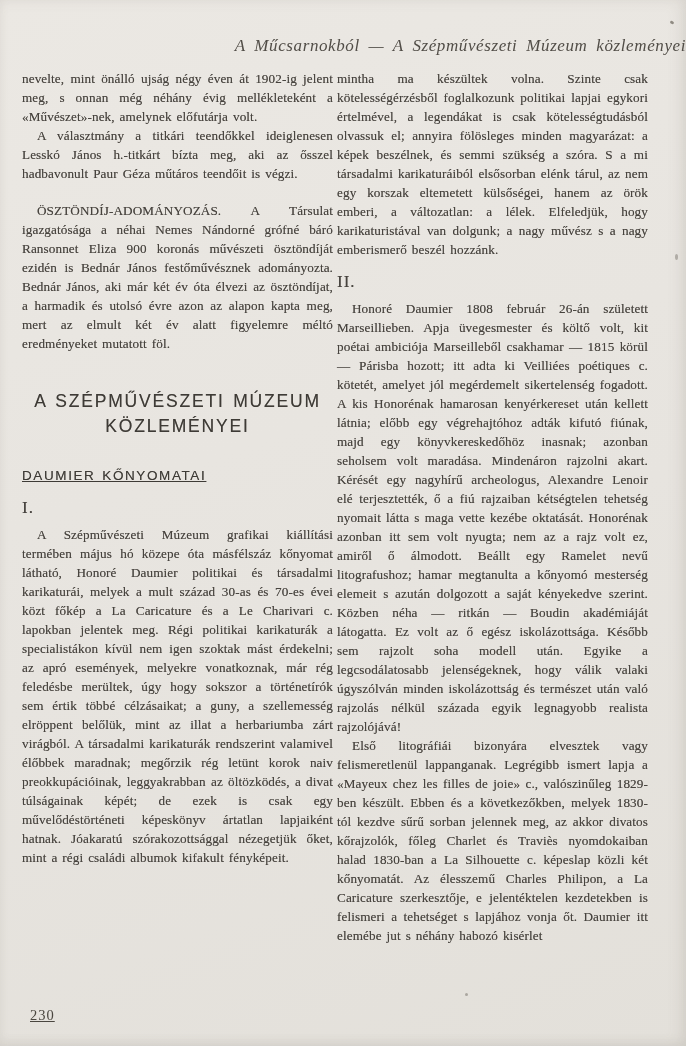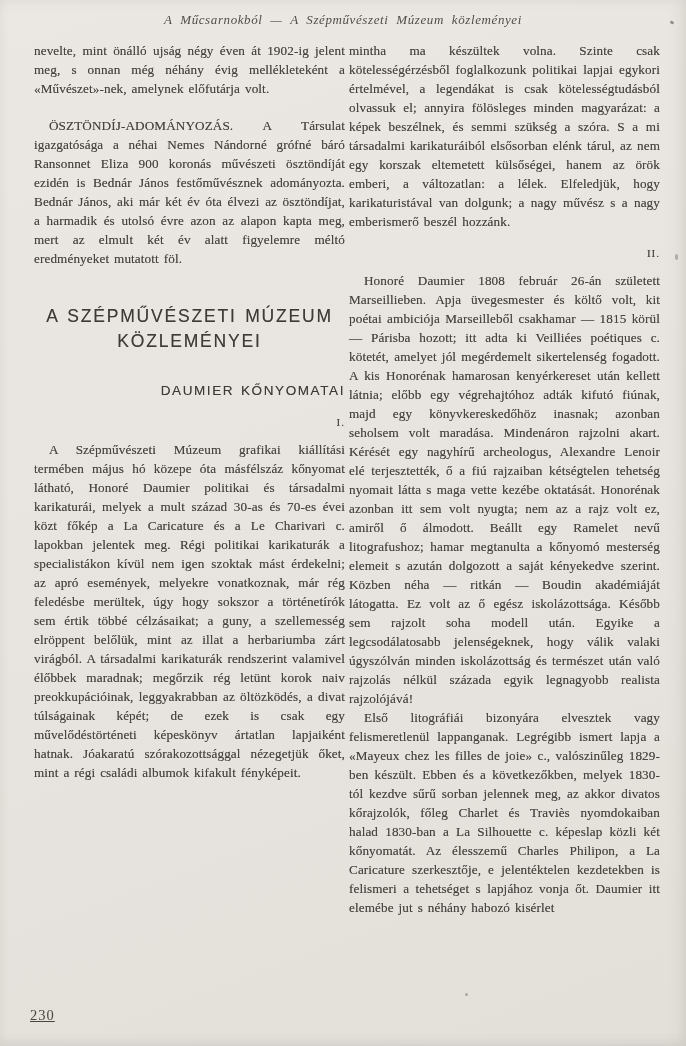--- a/index.html
+++ b/index.html
@@ -16,32 +16,32 @@
   }
   .page{
     position:relative;
     width:686px;height:1046px;
     overflow:hidden;
     color:var(--ink);
     background:linear-gradient(160deg,#ebe8e3 0%,#e7e4df 55%,#e3e0da 100%);
     box-shadow:inset -6px 0 14px rgba(120,112,100,0.10), inset 0 -4px 10px rgba(120,112,100,0.08);
   }
   .running-header{
-    padding-top:12px;
-    text-align:center;
+    padding-top:36px;
+    text-align:right;
     font-style:italic;
-    font-size:13px;
+    font-size:17px;
     letter-spacing:0.6px;
     word-spacing:4px;
     color:var(--ink-soft);
   }
   .columns{
     display:flex;
     gap:4px;
-    padding:13px 20px 0 34px;
+    padding:13px 20px 0 22px;
   }
   .col{
     width:311px;
     text-align:justify;
     font-size:13.2px;
     line-height:19px;
     word-spacing:1.5px;
     letter-spacing:0.1px;
     text-shadow:0 0 0.5px rgba(71,67,62,0.55);
   }
@@ -59,27 +59,28 @@
     color:var(--ink-head);
     text-align:center;
   }
   .article-title{
     font-family:"Liberation Sans", sans-serif;
     font-weight:normal;
     font-size:13.5px;
     letter-spacing:1.6px;
     margin:27px 0 12px 0;
     color:var(--ink-head);
-    text-align:right;
+    text-align:left;
+    text-decoration:underline;
   }
   .numeral{
-    text-align:right;
+    text-align:left;
     text-indent:0;
     margin:13px 0 8px 0;
-    font-size:11px;
+    font-size:17px;
     letter-spacing:1px;
   }
   .page-number{
     position:absolute;
     left:30px;
     bottom:22px;
     font-size:14.5px;
     letter-spacing:1px;
     color:#4a463f;
     text-decoration:underline;
@@ -98,20 +99,21 @@
 <body>
 
 <div class="page">
 
   <div class="running-header">A Műcsarnokból — A Szépművészeti Múzeum közleményei</div>
 
   <div class="columns">
 
     <div class="col">
       <p class="para">nevelte, mint önálló ujság négy éven át 1902-ig jelent meg, s onnan még néhány évig mellékleteként a «Művészet»-nek, amelynek előfutárja volt.</p>
+      <p class="para indent">A választmány a titkári teendőkkel ideiglenesen Lesskó János h.-titkárt bízta meg, aki az ősszel hadbavonult Paur Géza műtáros teendőit is végzi.</p>
       <p class="para indent gap-top">ÖSZTÖNDÍJ-ADOMÁNYOZÁS. A Társulat igazgatósága a néhai Nemes Nándorné grófné báró Ransonnet Eliza 900 koronás művészeti ösztöndíját ezidén is Bednár János festőművésznek adományozta. Bednár János, aki már két év óta élvezi az ösztöndíjat, a harmadik és utolsó évre azon az alapon kapta meg, mert az elmult két év alatt figyelemre méltó eredményeket mutatott föl.</p>
       <h1 class="section-title">A SZÉPMŰVÉSZETI MÚZEUM KÖZLEMÉNYEI</h1>
       <h2 class="article-title">DAUMIER KŐNYOMATAI</h2>
       <div class="numeral">I.</div>
       <p class="para indent">A Szépművészeti Múzeum grafikai kiállítási termében május hó közepe óta másfélszáz kőnyomat látható, Honoré Daumier politikai és társadalmi karikaturái, melyek a mult század 30-as és 70-es évei közt főkép a La Caricature és a Le Charivari c. lapokban jelentek meg. Régi politikai karikaturák a specialistákon kívül nem igen szoktak mást érdekelni; az apró események, melyekre vonatkoznak, már rég feledésbe merültek, úgy hogy sokszor a történetírók sem értik többé célzásaikat; a guny, a szellemesség elröppent belőlük, mint az illat a herbariumba zárt virágból. A társadalmi karikaturák rendszerint valamivel élőbbek maradnak; megőrzik rég letünt korok naiv preokkupációinak, leggyakrabban az öltözködés, a divat túlságainak képét; de ezek is csak egy művelődéstörténeti képeskönyv ártatlan lapjaiként hatnak. Jóakaratú szórakozottsággal nézegetjük őket, mint a régi családi albumok kifakult fényképeit.</p>
     </div>
 
     <div class="col">
       <p class="para">mintha ma készültek volna. Szinte csak kötelességérzésből foglalkozunk politikai lapjai egykori értelmével, a legendákat is csak kötelességtudásból olvassuk el; annyira fölösleges minden magyarázat: a képek beszélnek, és semmi szükség a szóra. S a mi társadalmi karikaturáiból elsősorban elénk tárul, az nem egy korszak eltemetett külsőségei, hanem az örök emberi, a változatlan: a lélek. Elfeledjük, hogy karikaturistával van dolgunk; a nagy művész s a nagy emberismerő beszél hozzánk.</p>
       <div class="numeral">II.</div>

